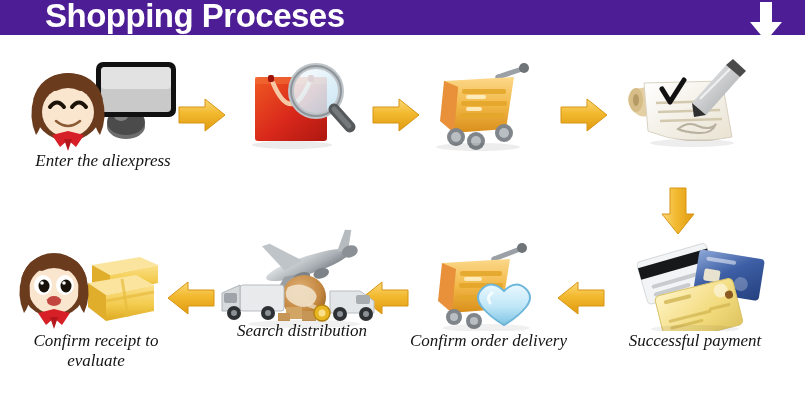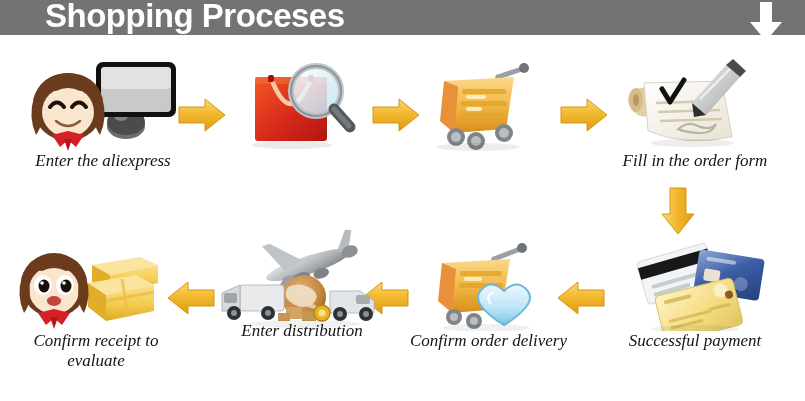--- a/index.html
+++ b/index.html
@@ -15,21 +15,21 @@
     font-family: "Liberation Serif", "DejaVu Serif", serif;
     color: #111111;
   }
 
   
   #header-bar {
     position: absolute;
     left: 0; top: 0;
     width: 805px;
     height: 35px;
-    background: #737373;
+    background: #4c1d95;
   }
   #header-title {
     position: absolute;
     left: 45px;
     top: -2px;
     font-family: "Liberation Sans", "DejaVu Sans", sans-serif;
     font-weight: bold;
     font-size: 33px;
     letter-spacing: -0.5px;
     color: #ffffff;
@@ -240,21 +240,20 @@
       <path d="M62 34 L70 47 L84 25" stroke="#111111" stroke-width="5" fill="none" stroke-linecap="round" stroke-linejoin="round"></path>
 
       <path d="M92 48 L126 10 L140 22 L106 60 Z" fill="url(#peng)"></path>
       <path d="M126 10 L140 22 L146 16 L133 4 Z" fill="#4A4A4A"></path>
       <path d="M92 48 L106 60 L94 62 Z" fill="#2F2F2F"></path>
       <path d="M100 44 L130 14" stroke="#ffffff" stroke-width="2" opacity="0.7"></path>
 
       <ellipse cx="92" cy="88" rx="42" ry="4" fill="#000" opacity="0.07"></ellipse>
     </svg>
   </div>
-  <div class="step-label">Fill in the order form</div>
 </div>
 
 <div class="arrow" style="left:660px; top:186px;">
   <svg width="36" height="50" viewBox="0 0 36 50">
     <defs>
       <linearGradient id="agd" x1="0" y1="0" x2="1" y2="0">
         <stop offset="0%" stop-color="#FAD877"></stop>
         <stop offset="45%" stop-color="#F2B92F"></stop>
         <stop offset="100%" stop-color="#E09A10"></stop>
       </linearGradient>
@@ -419,21 +418,21 @@
 
       <rect x="74" y="82" width="16" height="12" fill="#D2A564"></rect>
       <rect x="90" y="86" width="14" height="10" fill="#C59655"></rect>
       <rect x="66" y="88" width="12" height="8" fill="#C59655"></rect>
 
       <circle cx="110" cy="88" r="8" fill="#E8B623" stroke="#B8850F" stroke-width="1.5"></circle>
       <circle cx="110" cy="88" r="3.5" fill="#FAE08A"></circle>
       <ellipse cx="92" cy="99" rx="56" ry="4" fill="#000" opacity="0.06"></ellipse>
     </svg>
   </div>
-  <div class="step-label">Enter distribution</div>
+  <div class="step-label">Search distribution</div>
 </div>
 
 <div class="arrow" style="left:166px; top:280px;">
   <svg width="50" height="36" viewBox="0 0 50 36">
     <polygon points="48,10 22,10 22,2 2,18 22,34 22,26 48,26" fill="url(#agl)" stroke="#D79412" stroke-width="1"></polygon>
   </svg>
 </div>
 
 <div class="step" style="left:6px; top:235px; width:180px;">
   <div class="step-icon">

